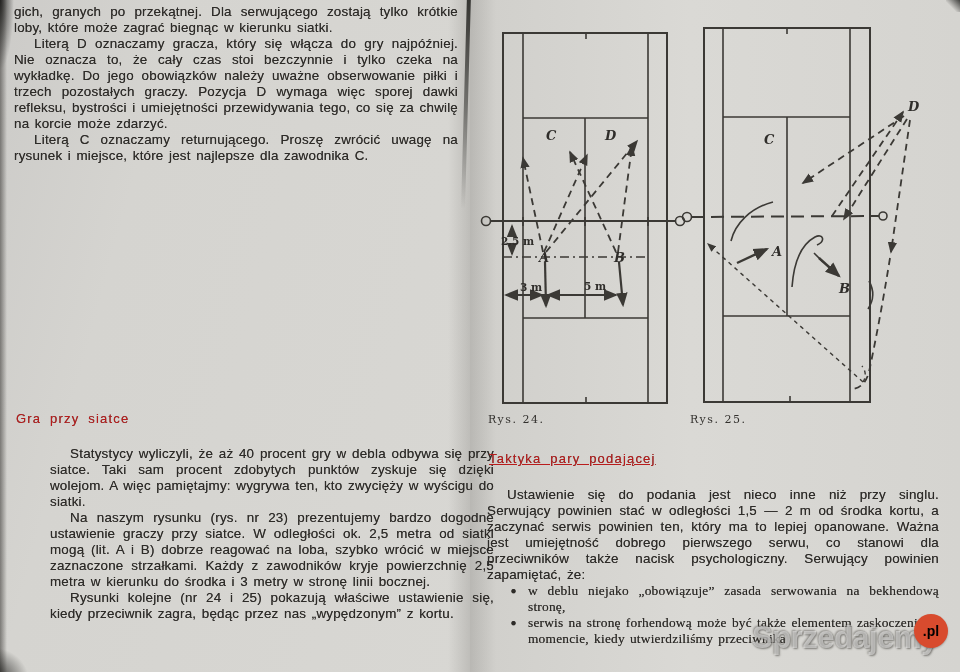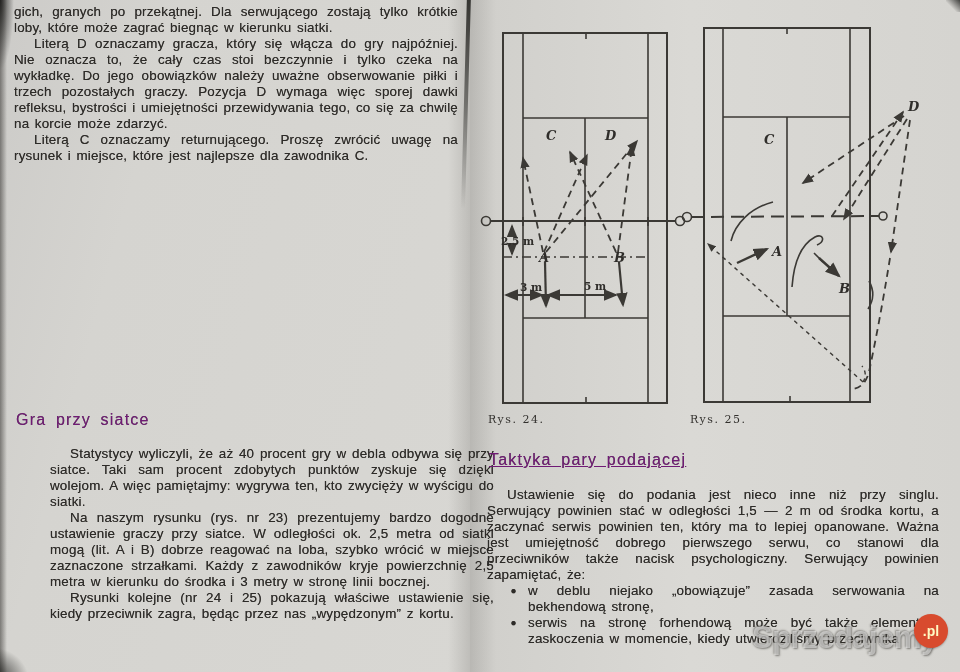--- a/index.html
+++ b/index.html
@@ -29,44 +29,44 @@
     background:linear-gradient(225deg,rgba(28,28,26,0.8),rgba(28,28,26,0) 62%);}
 
   
   .body-text{font-size:13.4px;line-height:16px;text-align:justify;
     letter-spacing:0.2px;word-spacing:1.6px;
     text-shadow:0 0 0.5px rgba(45,43,40,0.7);}
   .body-text p{margin:0;}
   .body-text p.ind{text-indent:1.5em;}
   .left-col{position:absolute;left:14px;top:4px;width:444px;}
   .left-col2{position:absolute;left:14px;top:446px;width:444px;margin-left:36px;}
-  .sec-heading{position:absolute;font-size:16px;letter-spacing:1.2px;word-spacing:4px;
-    color:#701a75;text-shadow:0 0 0.5px rgba(45,43,40,0.7);}
+  .sec-heading{position:absolute;font-size:13px;letter-spacing:1.2px;word-spacing:4px;
+    color:#b91c1c;text-shadow:0 0 0.5px rgba(45,43,40,0.7);}
   #heading-net{left:16px;top:411px;}
   #heading-serve{left:489px;top:451px;text-decoration:underline;}
   .right-col{position:absolute;left:487px;top:487px;width:452px;}
 
   .bullet{display:flex;gap:8px;padding-left:20px;}
   .bullet .dot{width:13px;flex:0 0 auto;font-size:10px;line-height:16px;text-align:center;}
-  .bullet .txt{flex:1;text-align:justify;}
+  .bullet .txt{flex:1;text-align:justify;font-family:Liberation Serif, serif;}
 
   
   .fig-svg{position:absolute;left:480px;top:0;width:480px;height:445px;}
   .court-line{stroke:#3b3935;fill:none;}
   .fig-caption{font-family:"DejaVu Serif",serif;font-size:11px;letter-spacing:1.5px;fill:#33312e;}
   .player-label{font-family:"DejaVu Serif",serif;font-size:13px;font-style:italic;font-weight:bold;fill:#2f2d2a;}
   .measure-label{font-family:"DejaVu Serif",serif;font-size:10.5px;font-weight:bold;fill:#2f2d2a;}
 
   
   .watermark{position:absolute;left:752px;top:612px;width:210px;height:50px;z-index:9;}
   .watermark .wm-text{position:absolute;left:0;top:8px;font-size:31px;font-weight:bold;letter-spacing:-0.5px;
     color:rgba(250,250,250,0.5);
     text-shadow:1px 1px 2px rgba(70,68,64,0.6),-1px -1px 2px rgba(70,68,64,0.45);}
   .watermark .wm-badge{position:absolute;left:162px;top:2px;width:34px;height:34px;border-radius:50%;
-    background:#d84b2e;color:#fef9c3;font-size:14px;font-weight:bold;
+    background:#d84b2e;color:#000000;font-size:14px;font-weight:bold;
     display:flex;align-items:center;justify-content:center;
     box-shadow:0 1px 2px rgba(0,0,0,0.25);}
 </style>
 </head>
 <body>
 
 <div class="bg-left"></div>
 <div class="bg-right"></div>
 <div class="gutter-shadow"></div>
 <div class="crease"></div>

